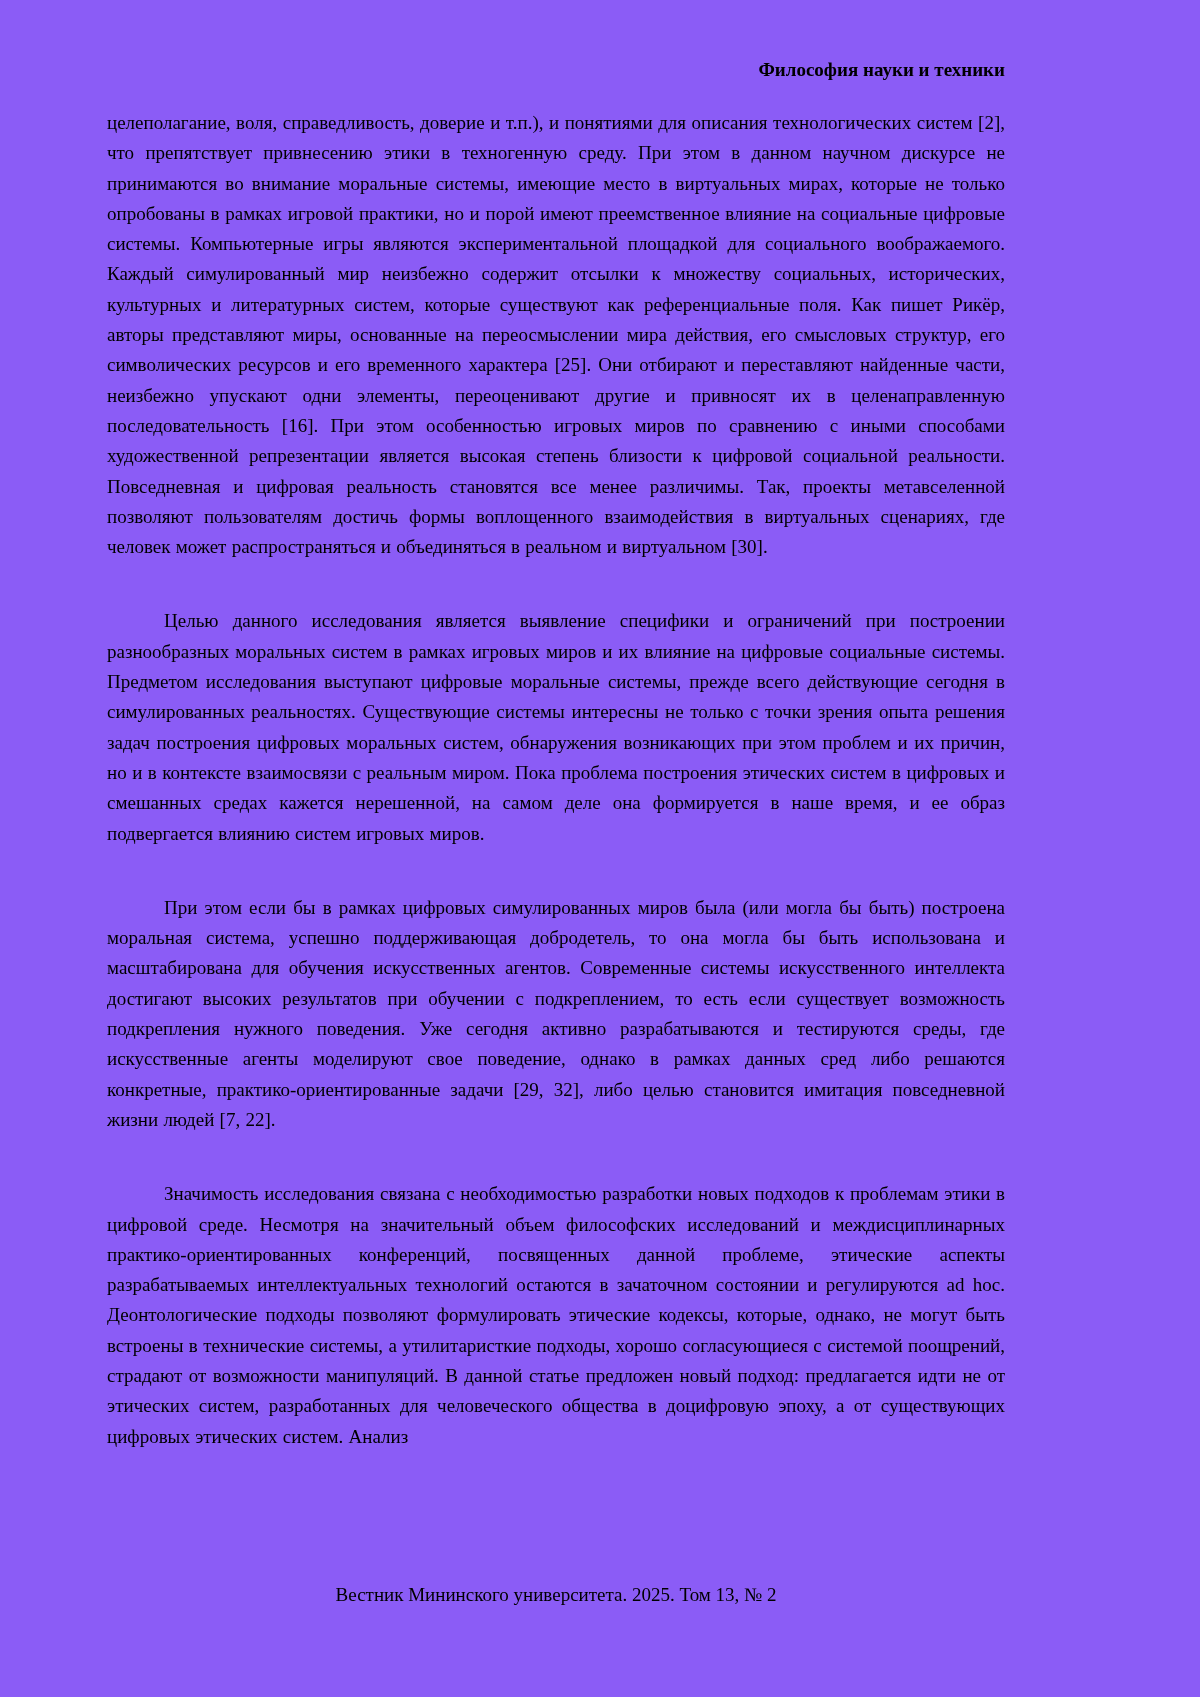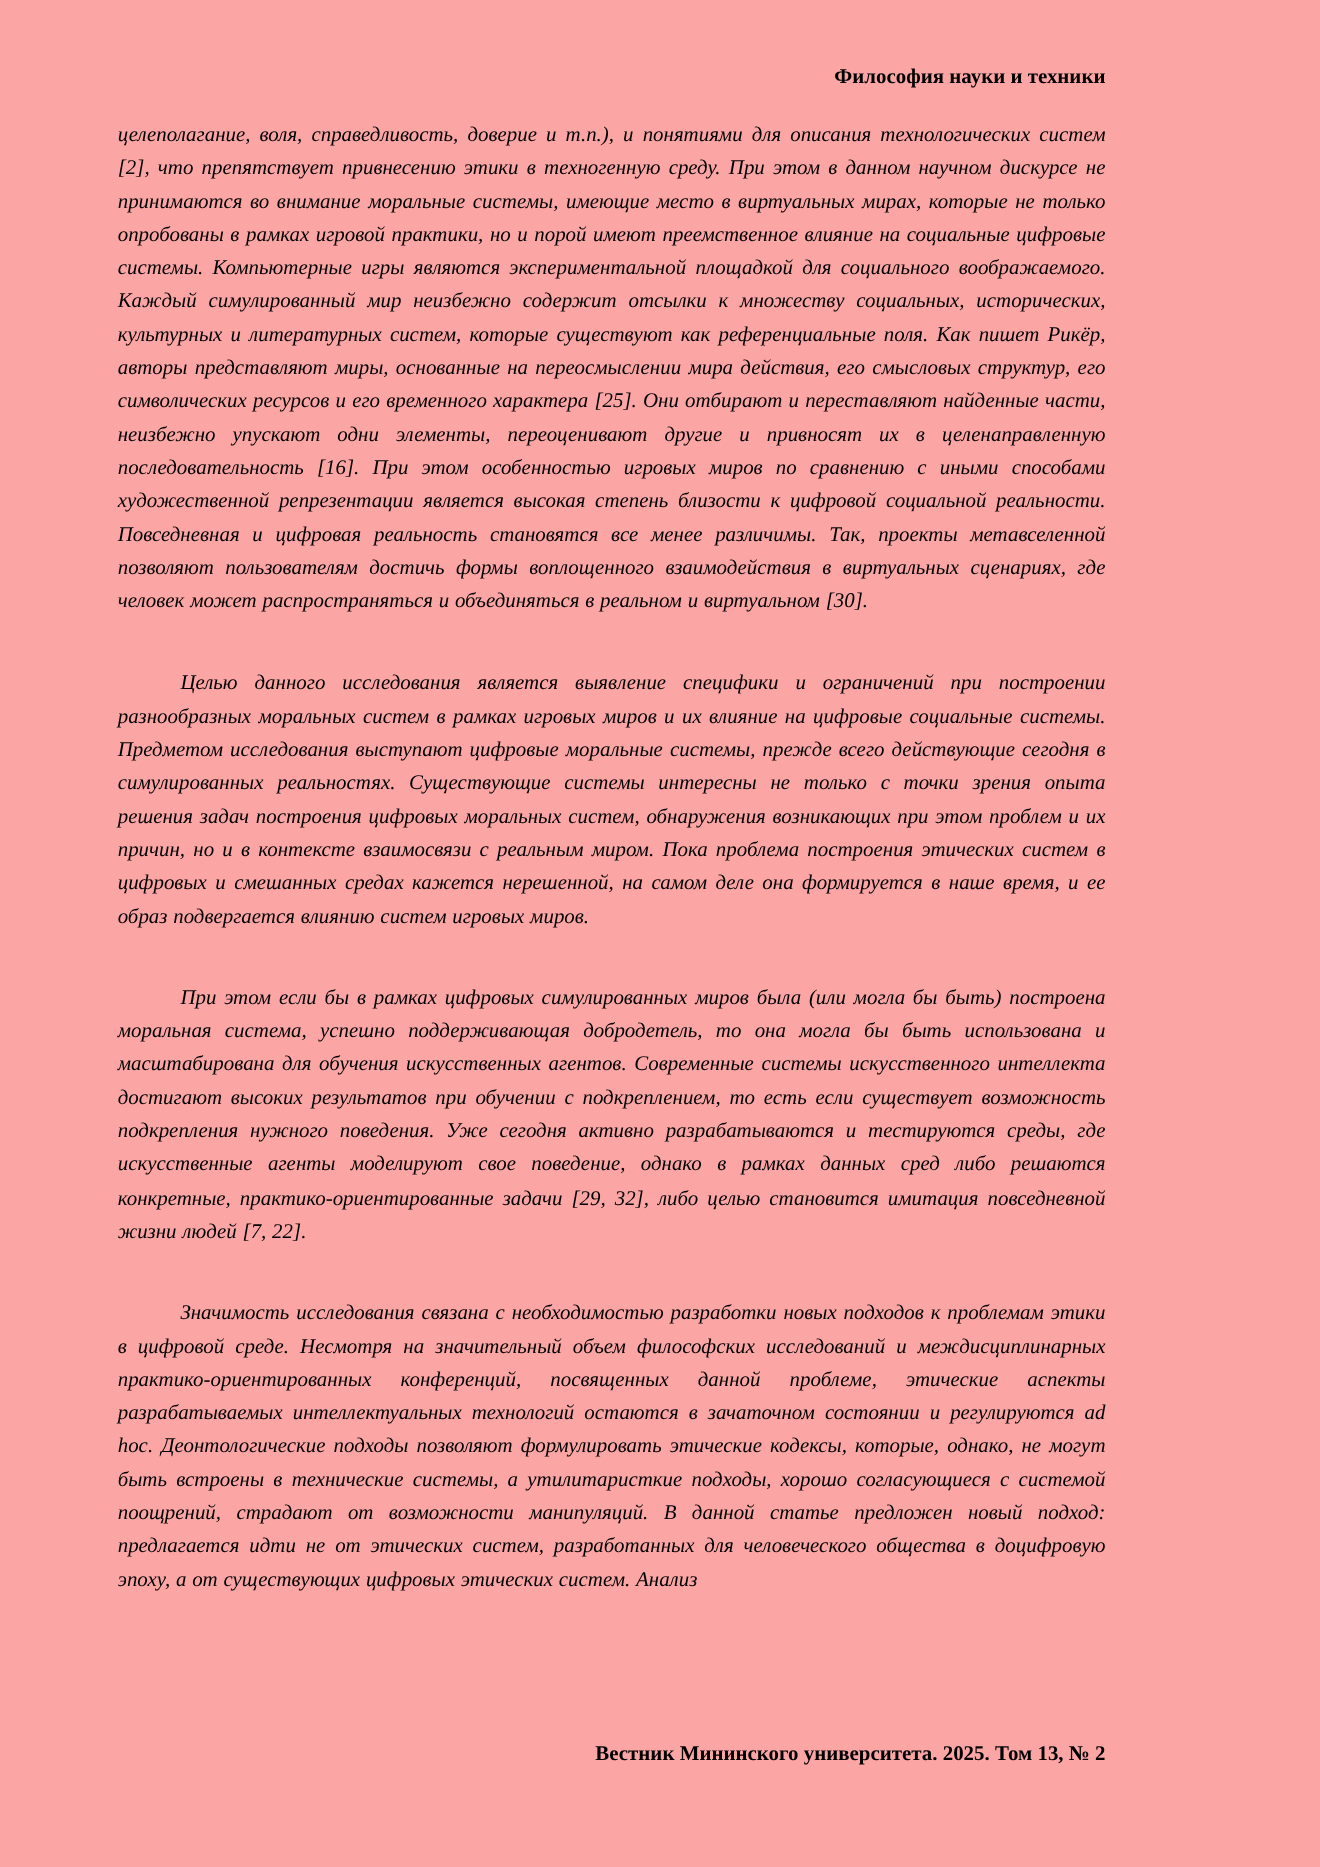--- a/index.html
+++ b/index.html
@@ -12,54 +12,53 @@
     height: 1697px;
     font-family: "Liberation Serif", "DejaVu Serif", serif;
     color: #000000;
   }
   .page {
     position: relative;
     box-sizing: border-box;
     width: 1200px;
     height: 1697px;
     padding: 58px 195px 0 107px;
-    background: #fca5a5;
+    background: #8b5cf6;
     overflow: hidden;
   }
   .running-header {
     text-align: right;
     font-weight: bold;
     font-size: 19px;
     line-height: 24px;
     margin-bottom: 26px;
   }
   .article-body {
     width: 898px;
-    font-style: italic;
   }
   .para {
     margin: 0;
     padding: 0;
     font-size: 19px;
     line-height: 30.3px;
     text-align: justify;
     hyphens: none;
     word-spacing: 0.5px;
   }
   .para.indent {
     text-indent: 57px;
     margin-top: 44px;
   }
   .page-footer {
     position: absolute;
     top: 1583px;
     left: 107px;
     width: 898px;
-    text-align: right;
-    font-weight: bold;
+    text-align: center;
+    font-weight: normal;
     font-size: 19px;
     line-height: 24px;
   }
 </style>
 </head>
 <body>
 
 <div class="page">
 
   <div class="running-header">

